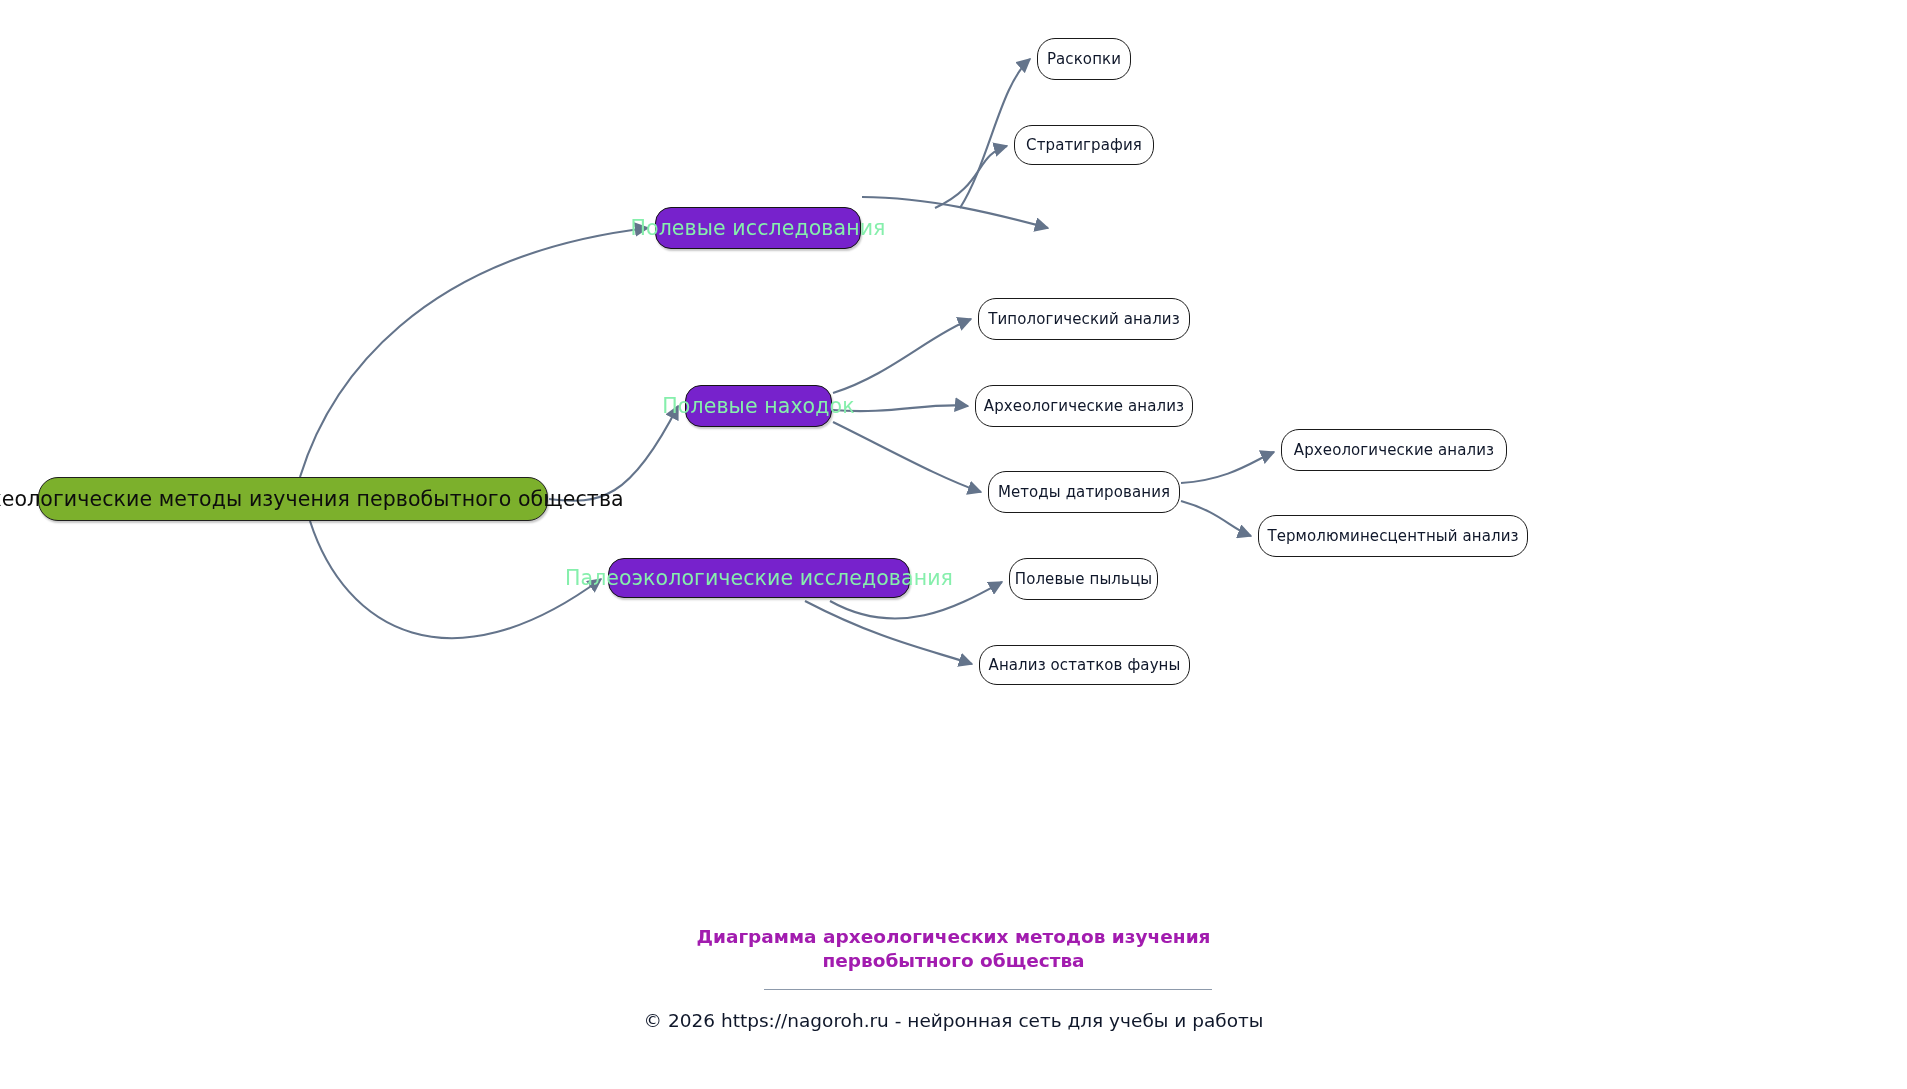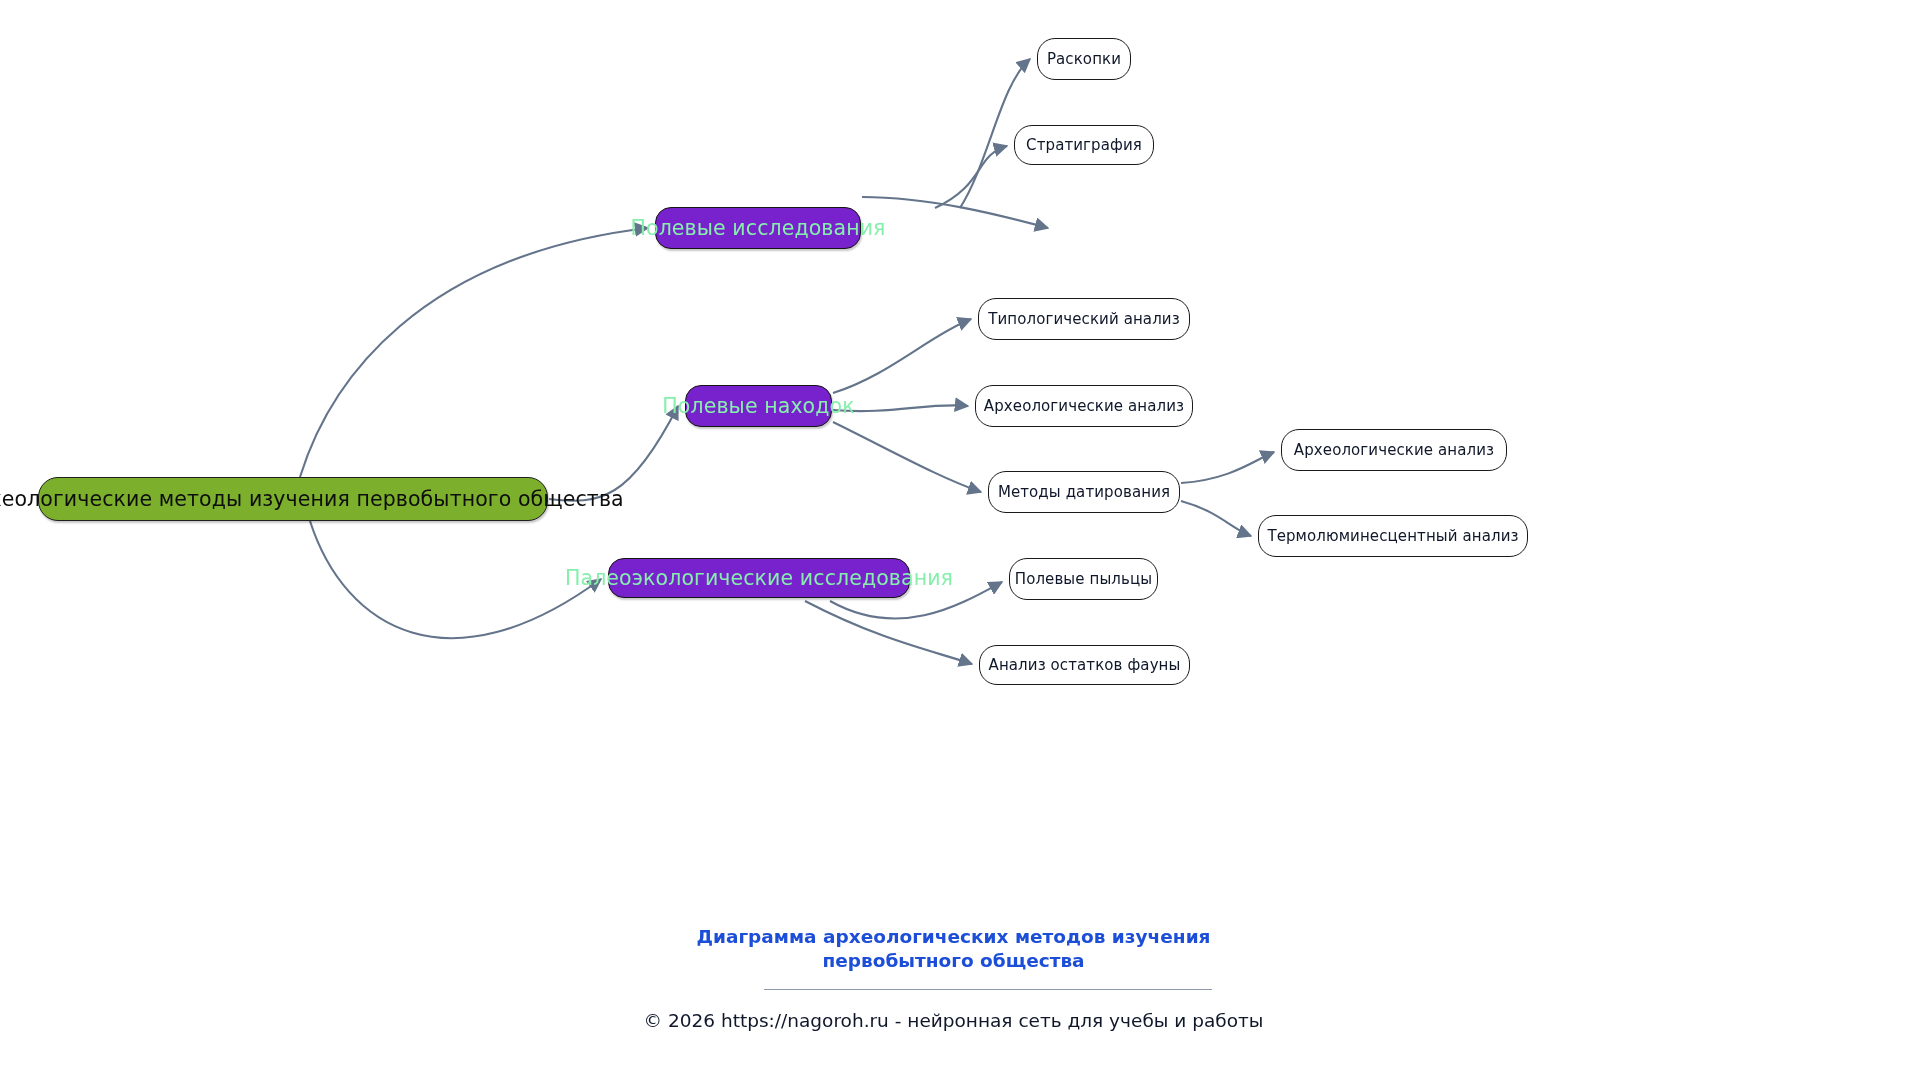--- a/index.html
+++ b/index.html
@@ -61,21 +61,21 @@
     border-radius: 18px;
   }
   .footer {
     position: absolute;
     left: 0;
     width: 1907px;
     text-align: center;
   }
   .footer-title {
     top: 925px;
-    color: #1d4ed8;
+    color: #a21caf;
     font-weight: bold;
     font-size: 18.5px;
     line-height: 1.32;
     font-family: "DejaVu Sans", sans-serif;
   }
   .footer-rule {
     position: absolute;
     top: 989px;
     left: 764px;
     width: 448px;

